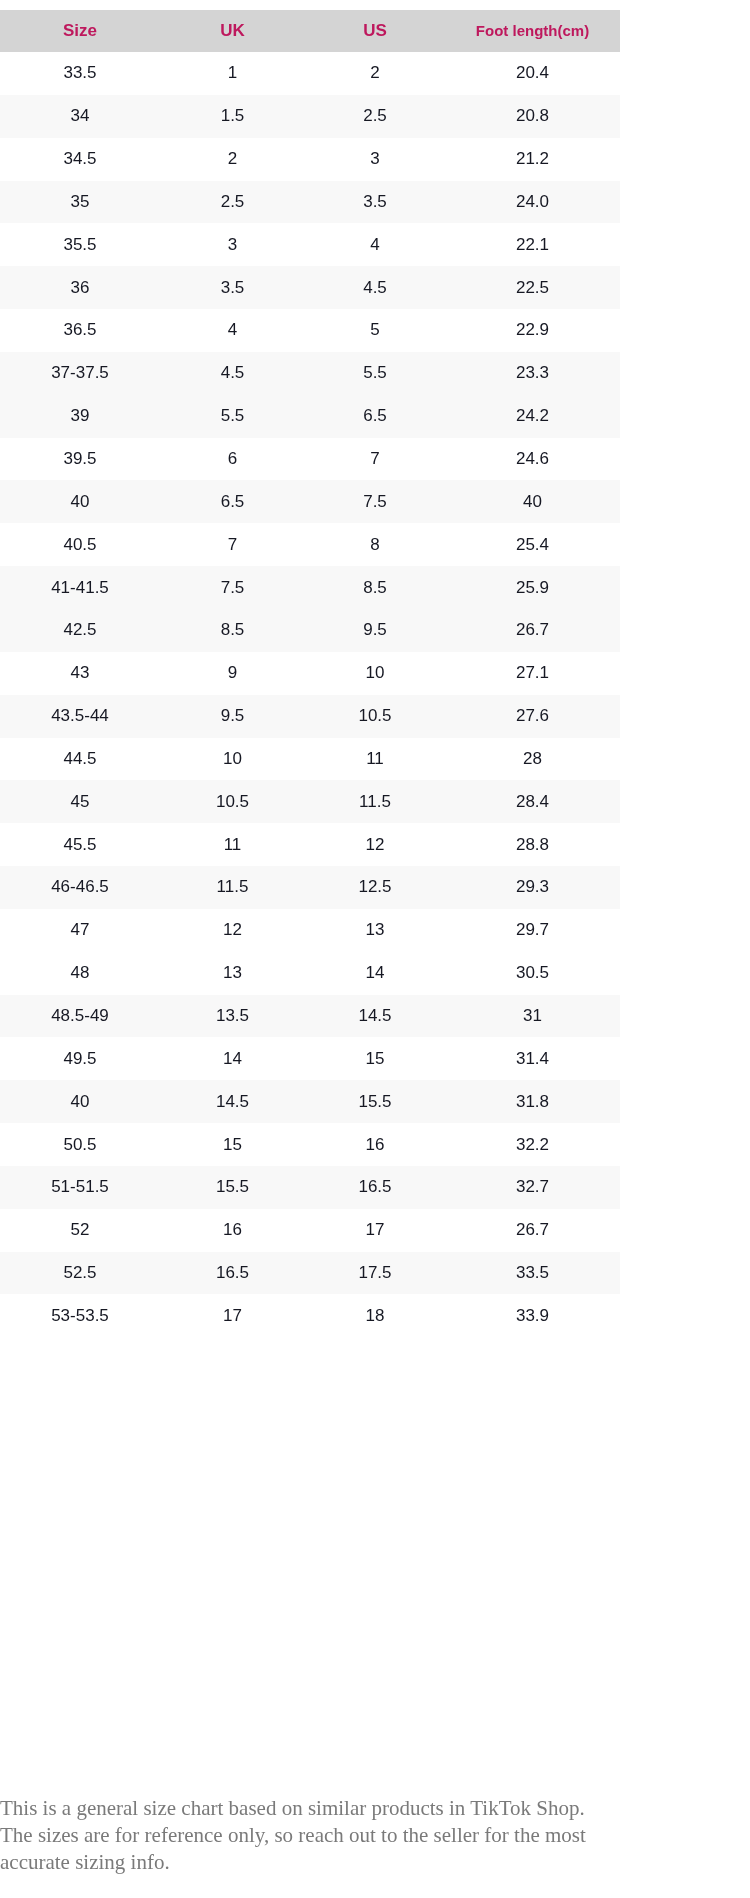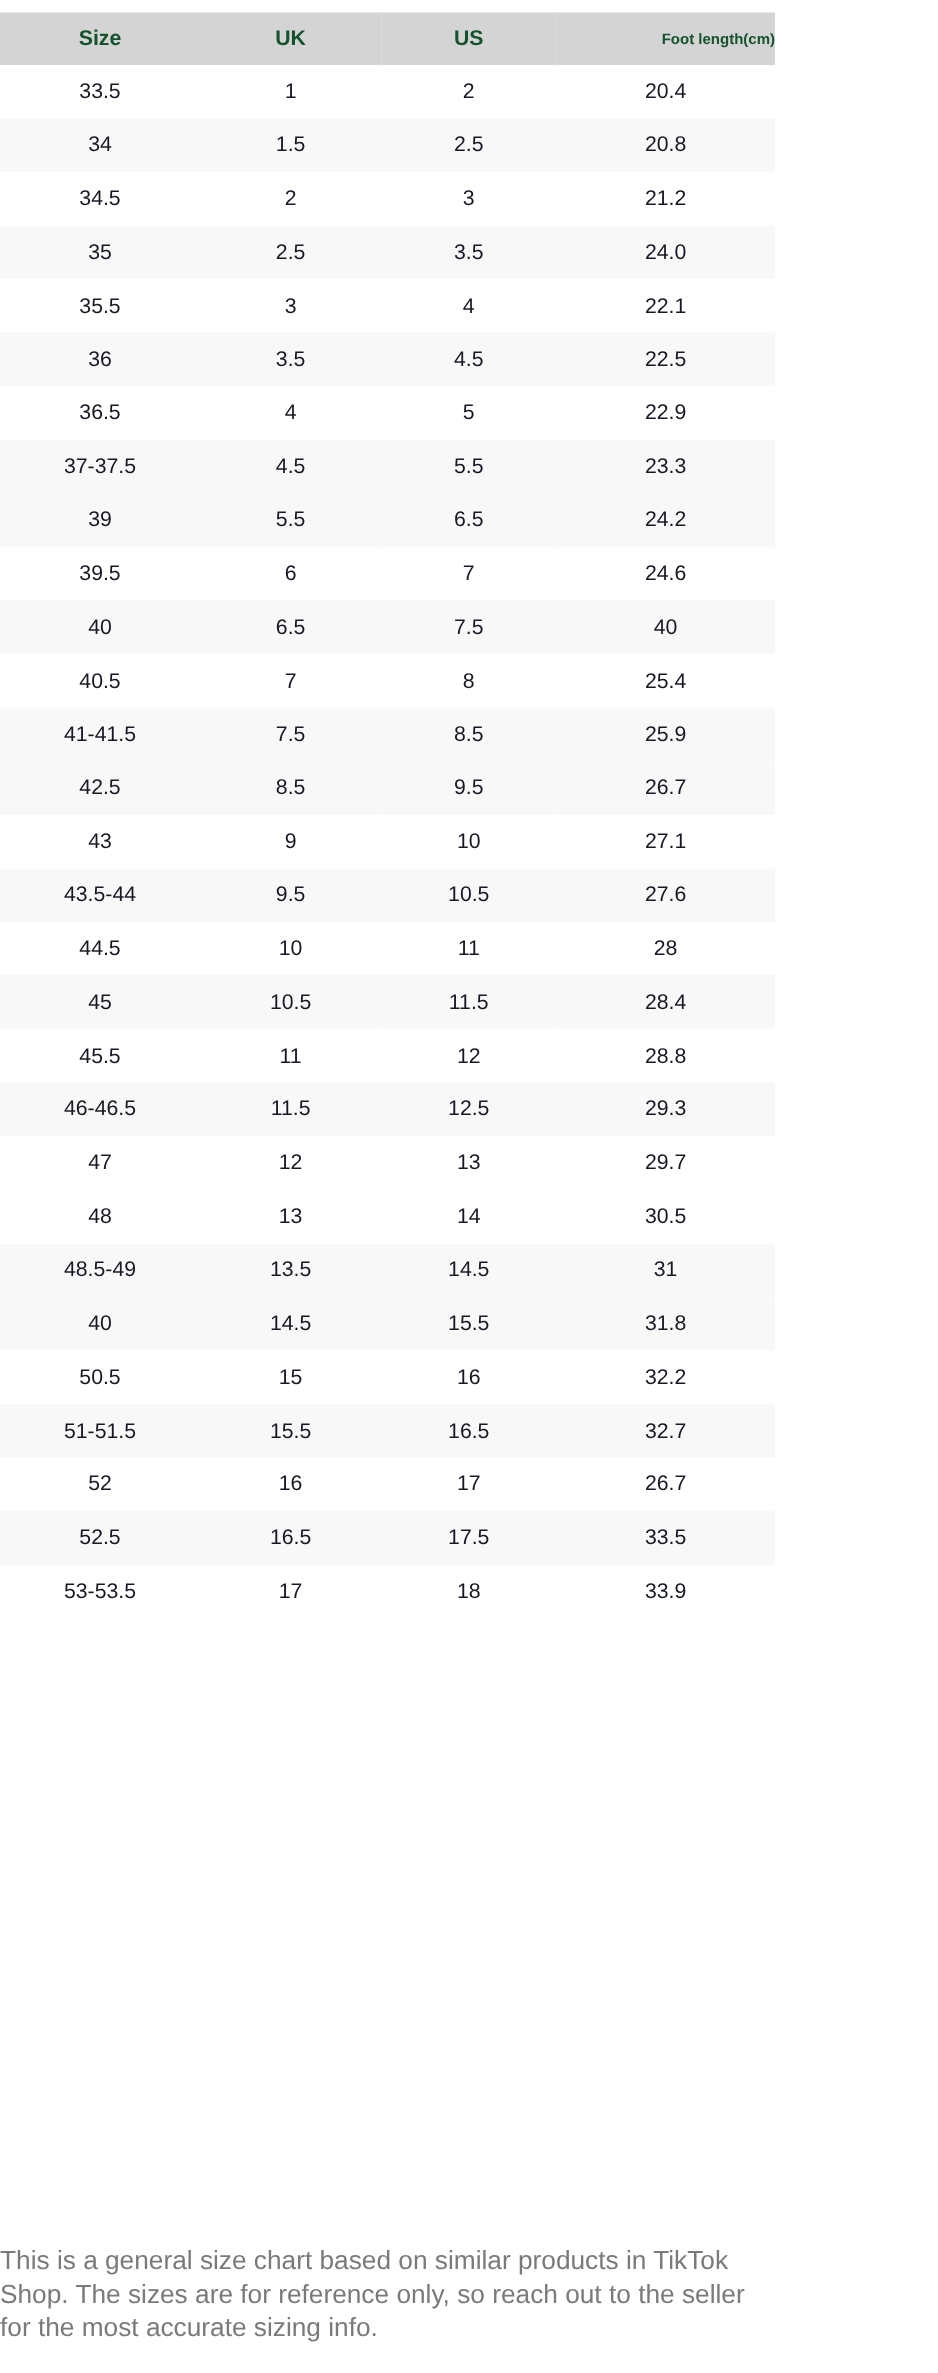--- a/index.html
+++ b/index.html
@@ -31,33 +31,32 @@
     width: 750px;
     background: #ffffff;
   }
   .size-table col.c-size   { width: 160px; }
   .size-table col.c-uk     { width: 145px; }
   .size-table col.c-us     { width: 140px; }
   .size-table col.c-foot   { width: 175px; }
 
   .size-table thead th {
     background: #d4d4d4;
-    color: #14532d;
+    color: #be185d;
     font-weight: bold;
     font-size: 17px;
     height: 42px;
     line-height: 42px;
     padding: 0;
     text-align: center;
     border: none;
     white-space: nowrap;
   }
   .size-table thead th.th-foot {
-    font-size: 12px;
-    text-align: right;
+    font-size: 15px;
   }
   .size-table tbody td {
     height: 42.85px;
     padding: 0;
     text-align: center;
     font-size: 17px;
     color: #161823;
     font-weight: 400;
     border: none;
     white-space: nowrap;
@@ -71,21 +70,21 @@
   }
 
   .footer-note {
     position: absolute;
     left: 0;
     top: 1795px;
     width: 600px;
     font-size: 21px;
     line-height: 27px;
     color: #7a7a7a;
-    font-family: Liberation Sans, sans-serif;
+    font-family: Liberation Serif, serif;
     letter-spacing: 0px;
     word-break: break-all;
     overflow: hidden;
   }
 </style>
 </head>
 <body>
 
 <div class="page">
 
@@ -238,20 +237,26 @@
           <td>13</td>
           <td>14</td>
           <td>30.5</td>
         </tr>
         <tr class="row-even">
           <td>48.5-49</td>
           <td>13.5</td>
           <td>14.5</td>
           <td>31</td>
         </tr>
+        <tr class="row-odd">
+          <td>49.5</td>
+          <td>14</td>
+          <td>15</td>
+          <td>31.4</td>
+        </tr>
         <tr class="row-even">
           <td>40</td>
           <td>14.5</td>
           <td>15.5</td>
           <td>31.8</td>
         </tr>
         <tr class="row-odd">
           <td>50.5</td>
           <td>15</td>
           <td>16</td>

